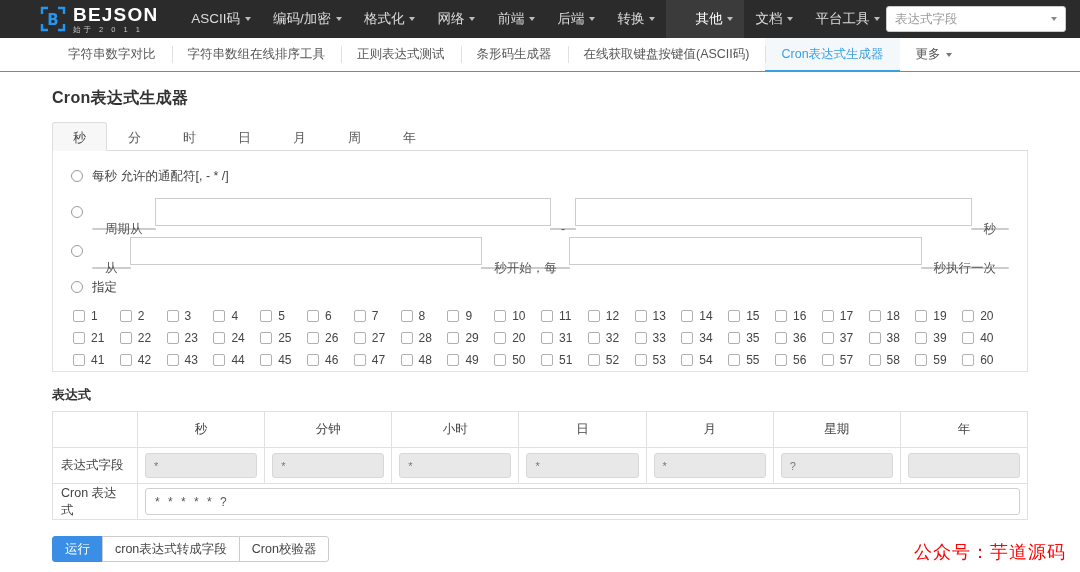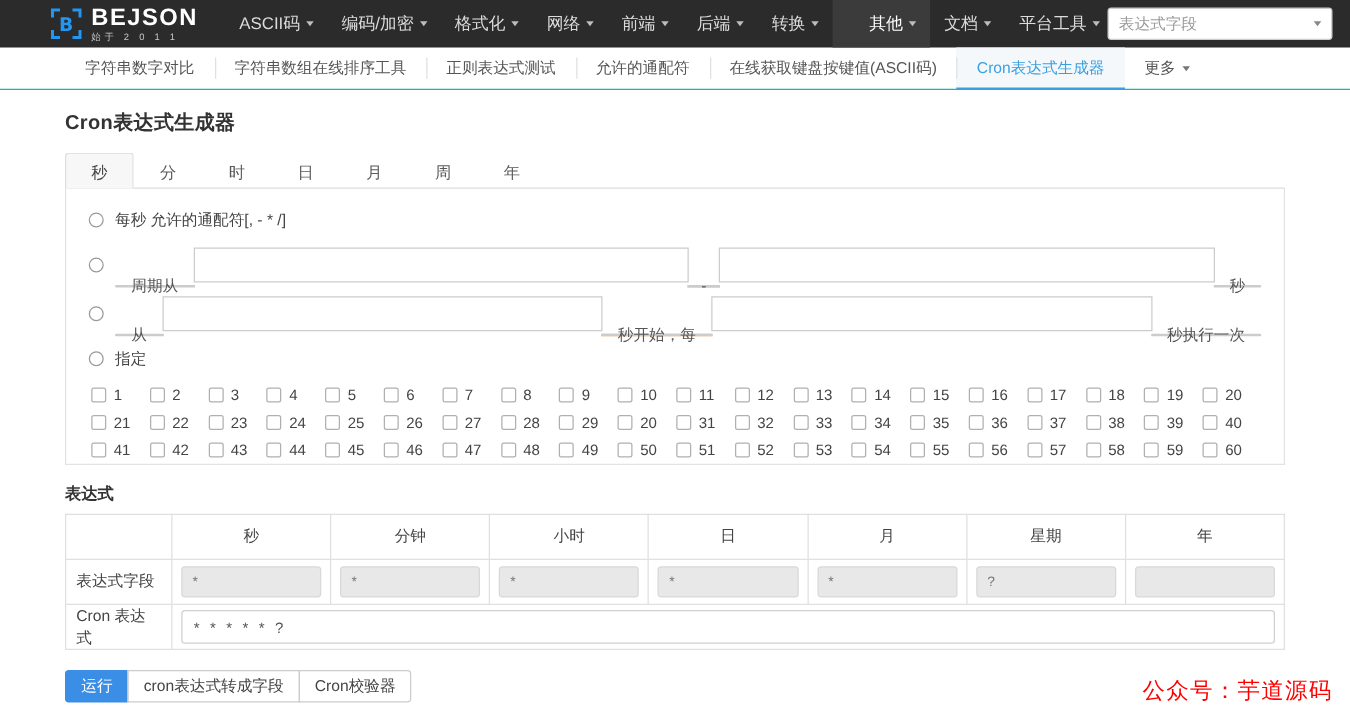--- a/index.html
+++ b/index.html
@@ -342,21 +342,21 @@
     <div class="subnav-item">
       <span>字符串数字对比</span>
     </div>
     <div class="subnav-item">
       <span>字符串数组在线排序工具</span>
     </div>
     <div class="subnav-item">
       <span>正则表达式测试</span>
     </div>
     <div class="subnav-item">
-      <span>允许的通配符</span>
+      <span>条形码生成器</span>
     </div>
     <div class="subnav-item">
       <span>在线获取键盘按键值(ASCII码)</span>
     </div>
     <div class="subnav-item active">
       <span>Cron表达式生成器</span>
     </div>
     <div class="subnav-item more">
       <span>更多</span>
       <span class="caret" style="border-top-color: rgb(119, 119, 119);"></span>

